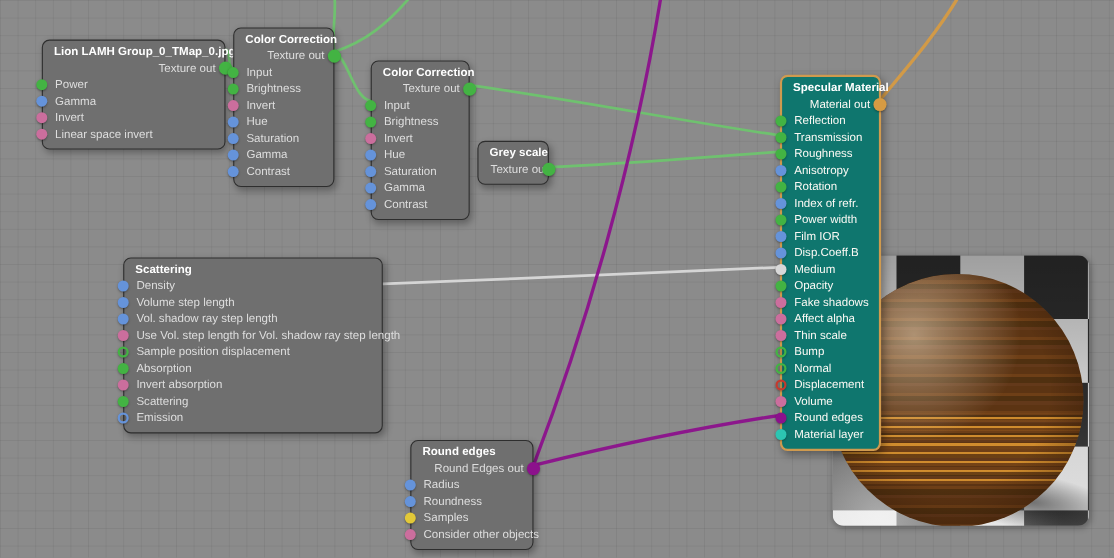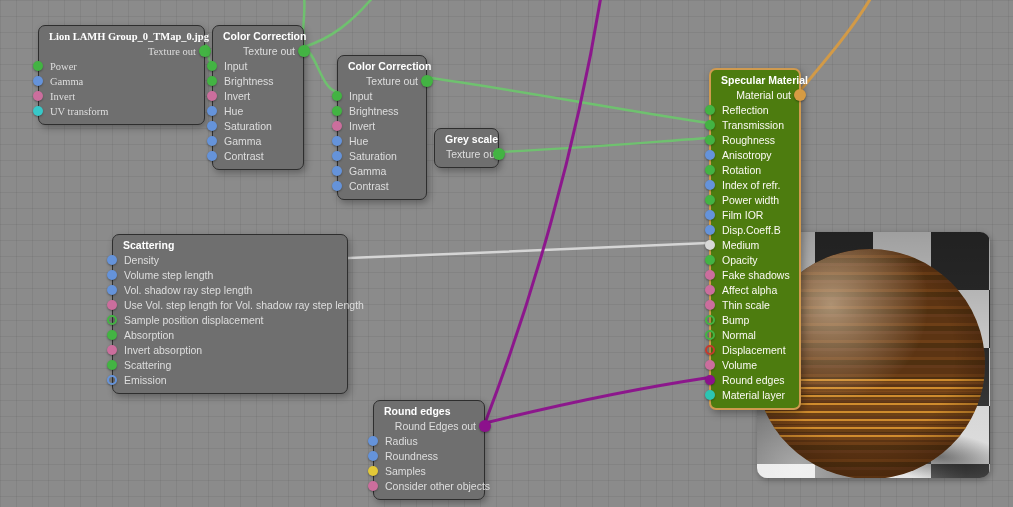--- a/index.html
+++ b/index.html
@@ -30,21 +30,21 @@
   }
   .node .ntitle{font-weight:bold;color:#fff;padding:0 8px 0 10px;}
   .row{position:relative;height:15px;padding:0 8px 0 11px;}
   .row.out{text-align:right;}
   .dot{
     position:absolute;left:-6px;top:2px;width:10px;height:10px;border-radius:50%;
     box-sizing:border-box;box-shadow:0 1px 2px rgba(0,0,0,0.35);
   }
   .outdot{left:auto;right:-7px;top:1px;width:12px;height:12px;}
   .node.selected{
-    background:#4d7c0f;
+    background:#0f766e;
     border:2px solid #cf9a4f;
     color:#fbf9f4;
     box-shadow:2px 3px 8px rgba(0,0,0,0.35);
   }
   .node.selected .ntitle{color:#fff;}
   
   .preview{
     position:absolute;left:757px;top:232px;width:233px;height:246px;
     border-radius:10px;overflow:hidden;z-index:1;
     background:
@@ -93,27 +93,27 @@
   </svg>
 
 <div class="preview">
   <div class="sph-shadow"></div>
   <div class="sphere">
     <div class="band"></div>
     <div class="shade"></div>
   </div>
 </div>
 
-<div class="node" style="left:38px;top:25px;width:165px;font-family:Liberation Serif, serif;">
+<div class="node" style="left:38px;top:36px;width:165px;">
   <div class="ntitle">Lion LAMH Group_0_TMap_0.jpg</div>
   <div class="row out"><span class="dot outdot" style="background: rgb(67, 179, 67);"></span><span>Texture out</span></div>
   <div class="row"><span class="dot" style="background: rgb(67, 179, 67);"></span><span>Power</span></div>
   <div class="row"><span class="dot" style="background: rgb(101, 147, 218);"></span><span>Gamma</span></div>
   <div class="row"><span class="dot" style="background: rgb(203, 110, 157);"></span><span>Invert</span></div>
-  <div class="row"><span class="dot" style="background: rgb(56, 200, 200);"></span><span>UV transform</span></div>
+  <div class="row"><span class="dot" style="background: rgb(203, 110, 157);"></span><span>Linear space invert</span></div>
 </div>
 
 <div class="node" style="left:212px;top:25px;width:90px;">
   <div class="ntitle">Color Correction</div>
   <div class="row out"><span class="dot outdot" style="background: rgb(67, 179, 67);"></span><span>Texture out</span></div>
   <div class="row"><span class="dot" style="background: rgb(67, 179, 67);"></span><span>Input</span></div>
   <div class="row"><span class="dot" style="background: rgb(67, 179, 67);"></span><span>Brightness</span></div>
   <div class="row"><span class="dot" style="background: rgb(203, 110, 157);"></span><span>Invert</span></div>
   <div class="row"><span class="dot" style="background: rgb(101, 147, 218);"></span><span>Hue</span></div>
   <div class="row"><span class="dot" style="background: rgb(101, 147, 218);"></span><span>Saturation</span></div>

